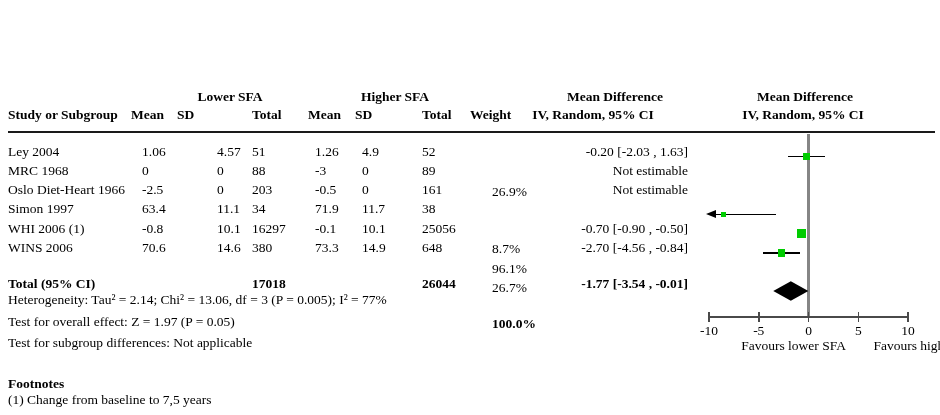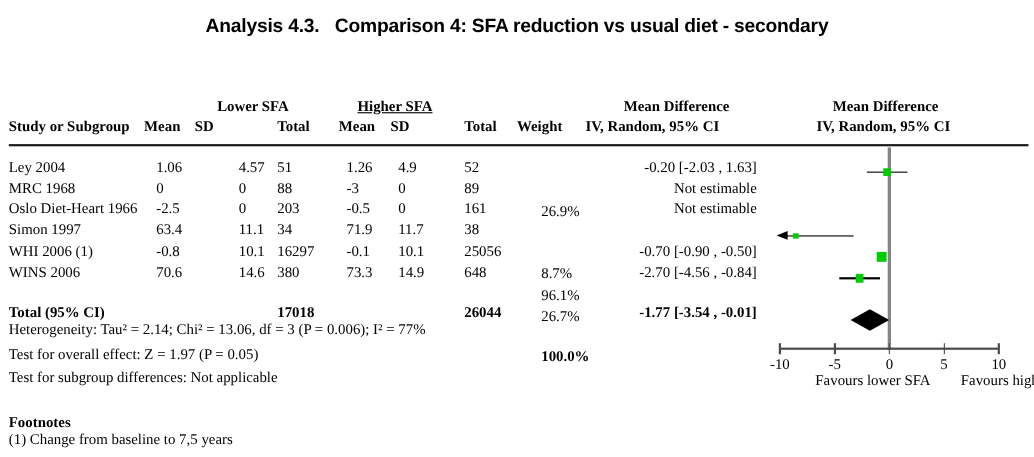--- a/index.html
+++ b/index.html
@@ -7,21 +7,21 @@
         font-family:"Liberation Serif",serif;color:#000;}
   .title{position:absolute;top:10px;left:0;width:940px;text-align:center;
          font-family:"Liberation Sans",sans-serif;font-weight:700;font-size:17.5px;
          line-height:26px;letter-spacing:-0.2px;}
   .row{position:absolute;left:0;width:940px;height:19px;line-height:19px;font-size:13.5px;white-space:nowrap;}
   .cell{position:absolute;top:0;height:19px;white-space:nowrap;}
   .num{text-align:left;}
   .b{font-weight:700;}
   
   .g-lower{left:160px;width:140px;text-align:center;}
-  .g-higher{left:325px;width:140px;text-decoration:underline;}
+  .g-higher{left:325px;width:140px;text-align:center;}
   .g-md1{left:545px;width:140px;text-align:center;}
   .g-md2{left:735px;width:140px;text-align:center;}
   
   .c-study{left:8px;width:180px;text-align:left;}
   .h-m1{left:131px;width:70px;}  .h-s1{left:177px;width:70px;}  .h-t1{left:252px;width:70px;}
   .h-m2{left:308px;width:70px;}  .h-s2{left:355px;width:70px;}  .h-t2{left:422px;width:70px;}
   .h-w{left:470px;width:70px;}
   .h-ci{left:523px;width:140px;text-align:center;}
   .h-ci-plot{left:733px;width:140px;text-align:center;}
   
@@ -32,21 +32,20 @@
   .rule{position:absolute;left:8px;width:927px;height:0;border-top:2px solid #1a1a1a;}
   .stat{position:absolute;left:8px;height:19px;line-height:19px;font-size:13.5px;white-space:nowrap;}
   .fav{position:absolute;top:338px;width:200px;text-align:right;font-size:13.5px;line-height:15px;}
 </style>
 </head>
 <body>
 
 <div class="page" id="page">
 
   <div class="title">
-    <div>Analysis 4.3.&nbsp;&nbsp; Comparison 4: SFA reduction vs usual diet - secondary</div>
   </div>
 
   <div class="row b" style="top:87px">
     <span class="cell g-lower">Lower SFA</span>
     <span class="cell g-higher">Higher SFA</span>
     <span class="cell g-md1">Mean Difference</span>
     <span class="cell g-md2">Mean Difference</span>
   </div>
 
   <div class="row b" style="top:105px">
@@ -131,21 +130,21 @@
   </div>
 
   <div class="row b" style="top:274px">
     <span class="cell c-study">Total (95% CI)</span>
     <span class="cell c-t1 num">17018</span>
     <span class="cell c-t2 num">26044</span>
     <span class="cell c-w num">100.0%</span>
     <span class="cell c-ci">-1.77 [-3.54 , -0.01]</span>
   </div>
 
-  <div class="stat" style="top:290px">Heterogeneity: Tau² = 2.14; Chi² = 13.06, df = 3 (P = 0.006); I² = 77%</div>
+  <div class="stat" style="top:290px">Heterogeneity: Tau² = 2.14; Chi² = 13.06, df = 3 (P = 0.005); I² = 77%</div>
   <div class="stat" style="top:312px">Test for overall effect: Z = 1.97 (P = 0.05)</div>
   <div class="stat" style="top:333px">Test for subgroup differences: Not applicable</div>
 
   <div class="stat b" style="top:374px">Footnotes</div>
   <div class="stat" style="top:390px">(1) Change from baseline to 7,5 years</div>
 
   <div class="fav" style="left:646px">Favours lower SFA</div>
   <div class="fav" style="left:782px">Favours higher SFA</div>
 
 <div style="position: absolute; left: 807.25px; top: 134px; width: 2.5px; height: 183.5px; background: rgb(133, 133, 133);"></div>

